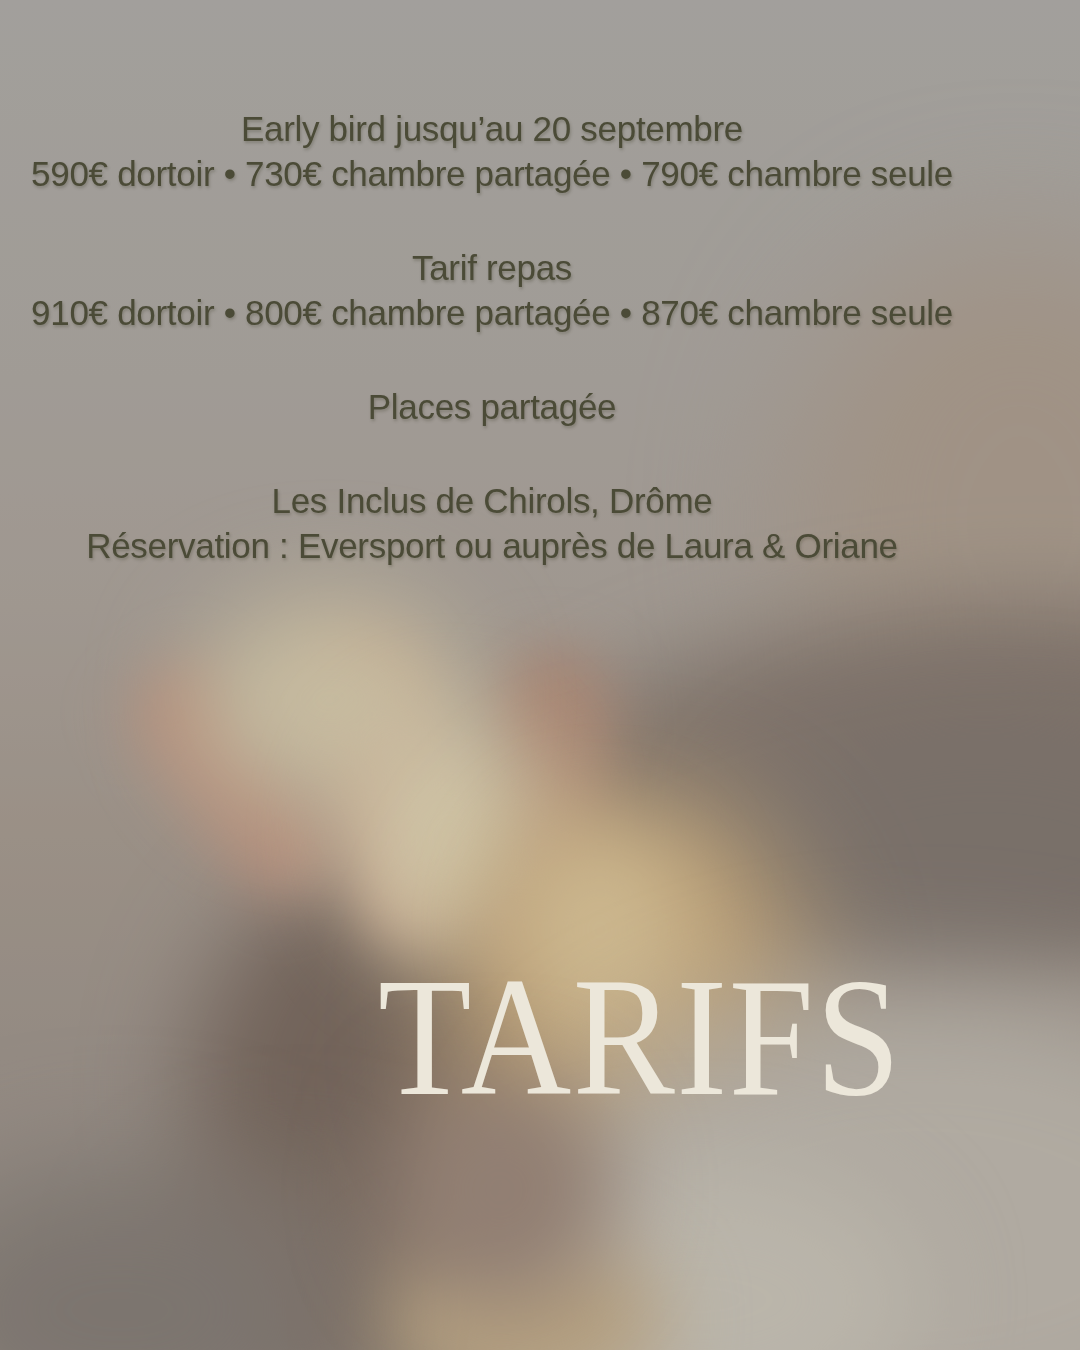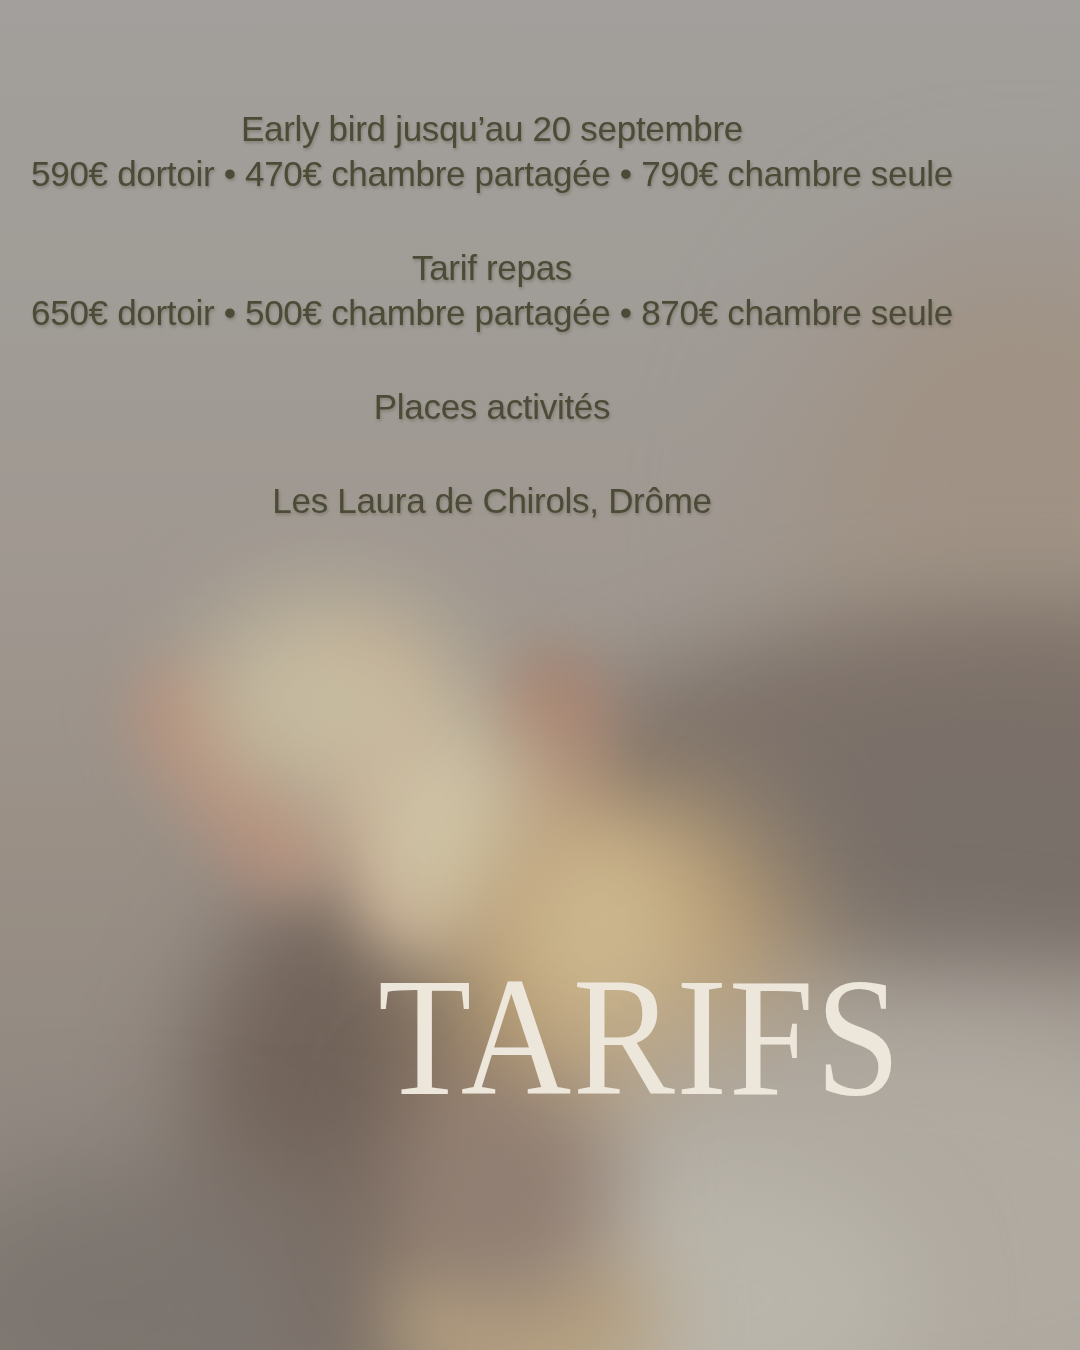--- a/index.html
+++ b/index.html
@@ -105,29 +105,30 @@
     <div class="blob b-bc-cream"></div>
     <div class="blob b-gold-streak"></div>
     <div class="blob b-bl-dark"></div>
     <div class="blob b-mauve"></div>
     <div class="wash"></div>
   </div>
 
   <div class="copy">
     <div class="group">
       <div>Early bird jusqu’au 20 septembre</div>
-      <div>590€ dortoir • 470€ chambre partagée • 790€ chambre seule</div>
+      <div>590€ dortoir • 730€ chambre partagée • 790€ chambre seule</div>
     </div>
     <div class="group">
       <div>Tarif repas</div>
-      <div>650€ dortoir • 500€ chambre partagée • 870€ chambre seule</div>
+      <div>910€ dortoir • 800€ chambre partagée • 870€ chambre seule</div>
     </div>
     <div class="group">
-      <div>Places activités</div>
+      <div>Places partagée</div>
     </div>
     <div class="group">
-      <div>Les Laura de Chirols, Drôme</div>
+      <div>Les Inclus de Chirols, Drôme</div>
+      <div>Réservation : Eversport ou auprès de Laura &amp; Oriane</div>
     </div>
   </div>
 
   <div class="big-title">TARIFS</div>
 
 </div>
 
 </body></html>

